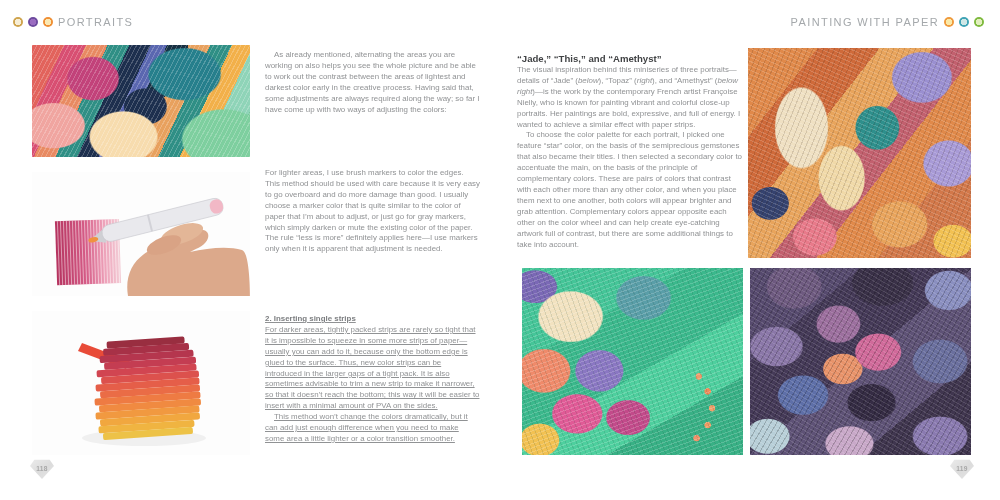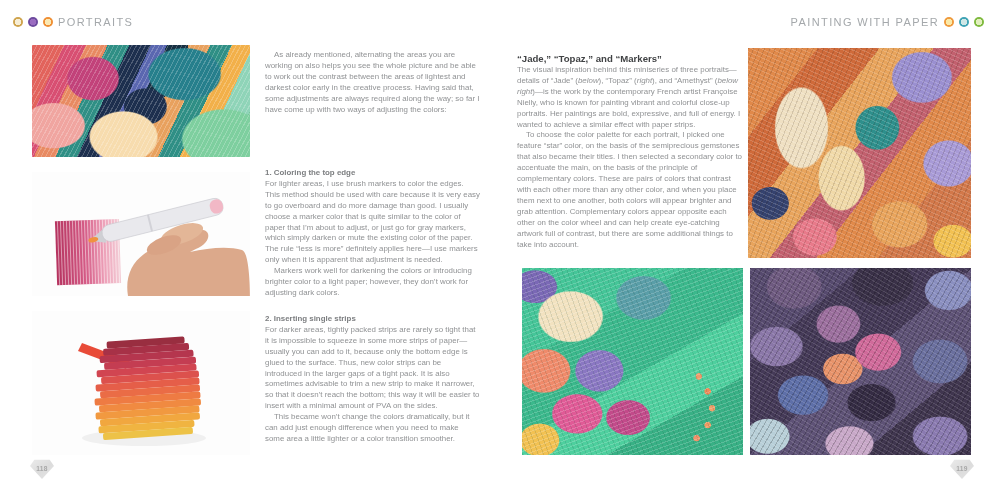--- a/index.html
+++ b/index.html
@@ -189,47 +189,45 @@
         <rect x="68" y="119" width="90" height="7" rx="2" fill="#edc247"></rect>
       </g>
     </svg>
   </div>
 
   <div class="txt" style="position:absolute;left:265px;top:50px;width:215px;">
     <p class="indent">As already mentioned, alternating the areas you are working on also helps you see the whole picture and be able to work out the contrast between the areas of lightest and darkest color early in the creative process. Having said that, some adjustments are always required along the way; so far I have come up with two ways of adjusting the colors:</p>
   </div>
 
   <div class="txt" style="position:absolute;left:265px;top:168px;width:215px;">
-    <p class="sec-h">1. Coloring the top edge</p>
     <p>For lighter areas, I use brush markers to color the edges. This method should be used with care because it is very easy to go overboard and do more damage than good. I usually choose a marker color that is quite similar to the color of paper that I’m about to adjust, or just go for gray markers, which simply darken or mute the existing color of the paper. The rule “less is more” definitely applies here—I use markers only when it is apparent that adjustment is needed.</p>
-    <p class="indent">Markers work well for darkening the colors or introducing brighter color to a light paper; however, they don’t work for adjusting dark colors.</p>
-  </div>
-
-  <div class="txt" style="position:absolute;left:265px;top:314px;width:215px;">
+  </div>
+
+  <div class="txt" style="position:absolute;left:265px;top:314px;width:215px;text-decoration:underline;">
     <p class="sec-h">2. Inserting single strips</p>
     <p>For darker areas, tightly packed strips are rarely so tight that it is impossible to squeeze in some more strips of paper—usually you can add to it, because only the bottom edge is glued to the surface. Thus, new color strips can be introduced in the larger gaps of a tight pack. It is also sometimes advisable to trim a new strip to make it narrower, so that it doesn’t reach the bottom; this way it will be easier to insert with a minimal amount of PVA on the sides.</p>
-    <p class="indent">This became won’t change the colors dramatically, but it can add just enough difference when you need to make some area a little lighter or a color transition smoother.</p>
+    <p class="indent">This method won’t change the colors dramatically, but it can add just enough difference when you need to make some area a little lighter or a color transition smoother.</p>
   </div>
 
   <div class="badge" style="left:30px;top:458px;">
     <span>118</span>
   </div>
 </div>
 
 <div class="page" id="page-right">
 
   <div class="hdr" style="right:16px;top:16px;">
     <span class="hdr-label">PAINTING WITH PAPER</span>
     <span class="dot rd1"></span>
     <span class="dot rd2"></span>
     <span class="dot rd3"></span>
   </div>
 
   <div class="txt" style="position:absolute;left:17px;top:53px;width:229px;">
-    <p class="big-h">“Jade,” “Topaz,” and “Markers”</p>
+    <p class="big-h">“Jade,” “This,” and “Amethyst”</p>
     <p><span>The visual inspiration behind this miniseries of three portraits—details of “Jade” (</span><em>below</em><span>), “Topaz” (</span><em>right</em><span>), and “Amethyst” (</span><em>below right</em><span>)—is the work by the contemporary French artist Françoise Nielly, who is known for painting vibrant and colorful close-up portraits. Her paintings are bold, expressive, and full of energy. I wanted to achieve a similar effect with paper strips.</span></p>
     <p class="indent">To choose the color palette for each portrait, I picked one feature “star” color, on the basis of the semiprecious gemstones that also became their titles. I then selected a secondary color to accentuate the main, on the basis of the principle of complementary colors. These are pairs of colors that contrast with each other more than any other color, and when you place them next to one another, both colors will appear brighter and grab attention. Complementary colors appear opposite each other on the color wheel and can help create eye-catching artwork full of contrast, but there are some additional things to take into account.</p>
   </div>
 
   <div class="photo art-topaz" style="left:248px;top:48px;width:223px;height:210px;"></div>
 
   <div class="photo art-jade" style="left:22px;top:268px;width:221px;height:187px;"></div>
 
   <div class="photo art-amethyst" style="left:250px;top:268px;width:221px;height:187px;"></div>
 

